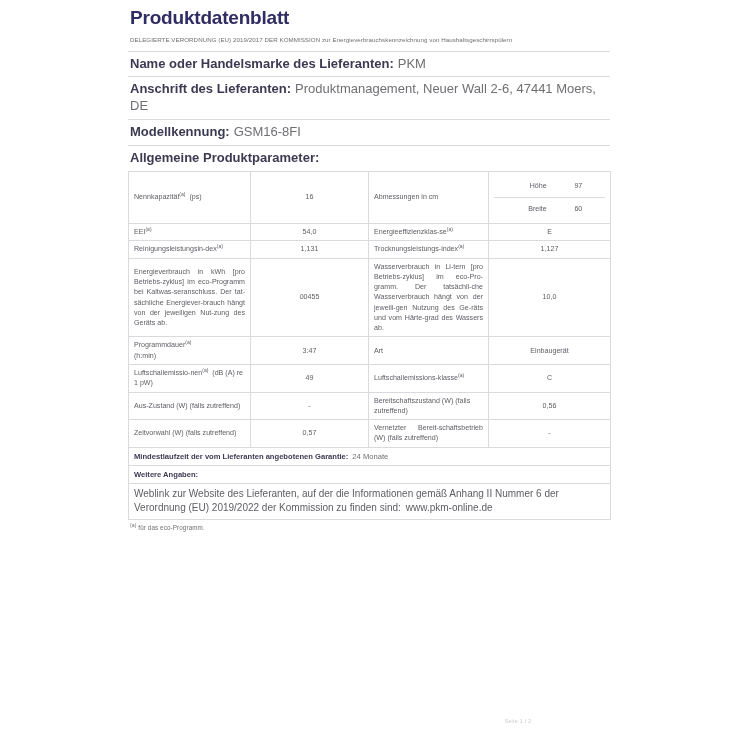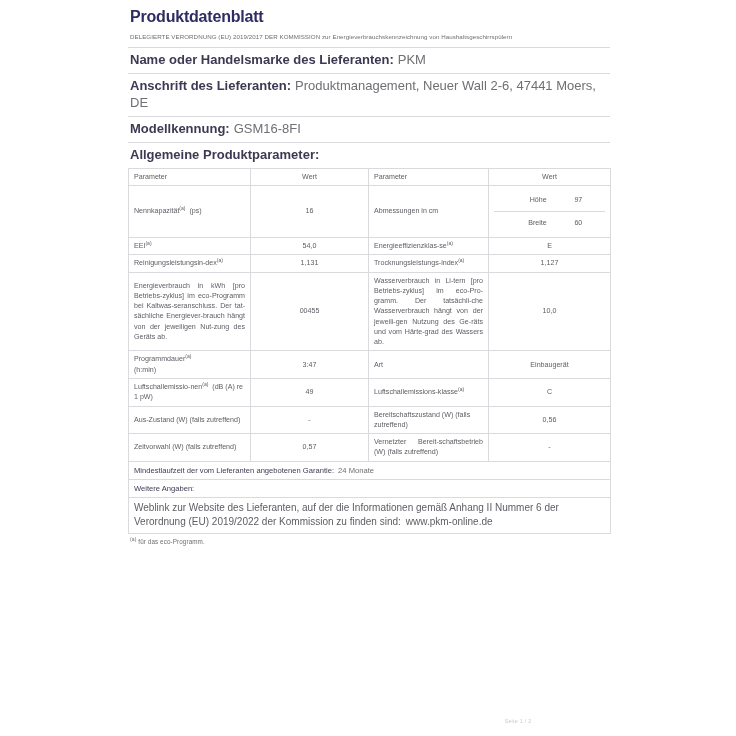--- a/index.html
+++ b/index.html
@@ -17,21 +17,21 @@
   }
   .page {
     position: absolute;
     left: 128px;
     top: 0px;
     width: 482px;
   }
 
   
   .doc-title {
-    font-size: 16px;
+    font-size: 19px;
     font-weight: bold;
     color: #2e2c62;
     letter-spacing: -0.2px;
     margin: 8px 0 6px 2px;
     line-height: 1.1;
   }
   .doc-subtitle {
     font-size: 6.2px;
     color: #6f6f74;
     line-height: 1.55;
@@ -119,21 +119,21 @@
   }
   table.dimtbl td.dname { width: 52%; text-align: right; }
   table.dimtbl td.dval { width: 48%; text-align: center; }
 
   
   td.full {
     font-size: 7.6px;
     padding: 5px 5px;
     color: #3c3a52;
   }
-  td.full .lbl { font-weight: normal; color: #3c3a52; }
+  td.full .lbl { font-weight: bold; color: #3c3a52; }
   td.full .val { color: #6f6f74; font-weight: normal; margin-left: 4px; }
   td.weblink {
     font-size: 10px;
     color: #5d5d64;
     line-height: 1.55;
     padding: 5px 5px;
   }
   td.weblink .url { margin-left: 5px; }
 
   .footnote {
@@ -184,26 +184,20 @@
   </div>
 
   <table class="params">
     <colgroup>
       <col class="col-p1">
         <col class="col-v1">
         <col class="col-p2">
         <col class="col-v2">
     </colgroup>
     <tbody>
-      <tr class="hdr">
-        <td>Parameter</td>
-        <td class="c">Wert</td>
-        <td>Parameter</td>
-        <td class="c">Wert</td>
-      </tr>
 
       <tr>
         <td>
           <span>Nennkapazität</span><sup>(a)</sup>&nbsp;&nbsp;<span>(ps)</span>
         </td>
         <td class="ctr">16</td>
         <td>Abmessungen in cm</td>
         <td class="dims">
           <table class="dimtbl">
             <tbody>

